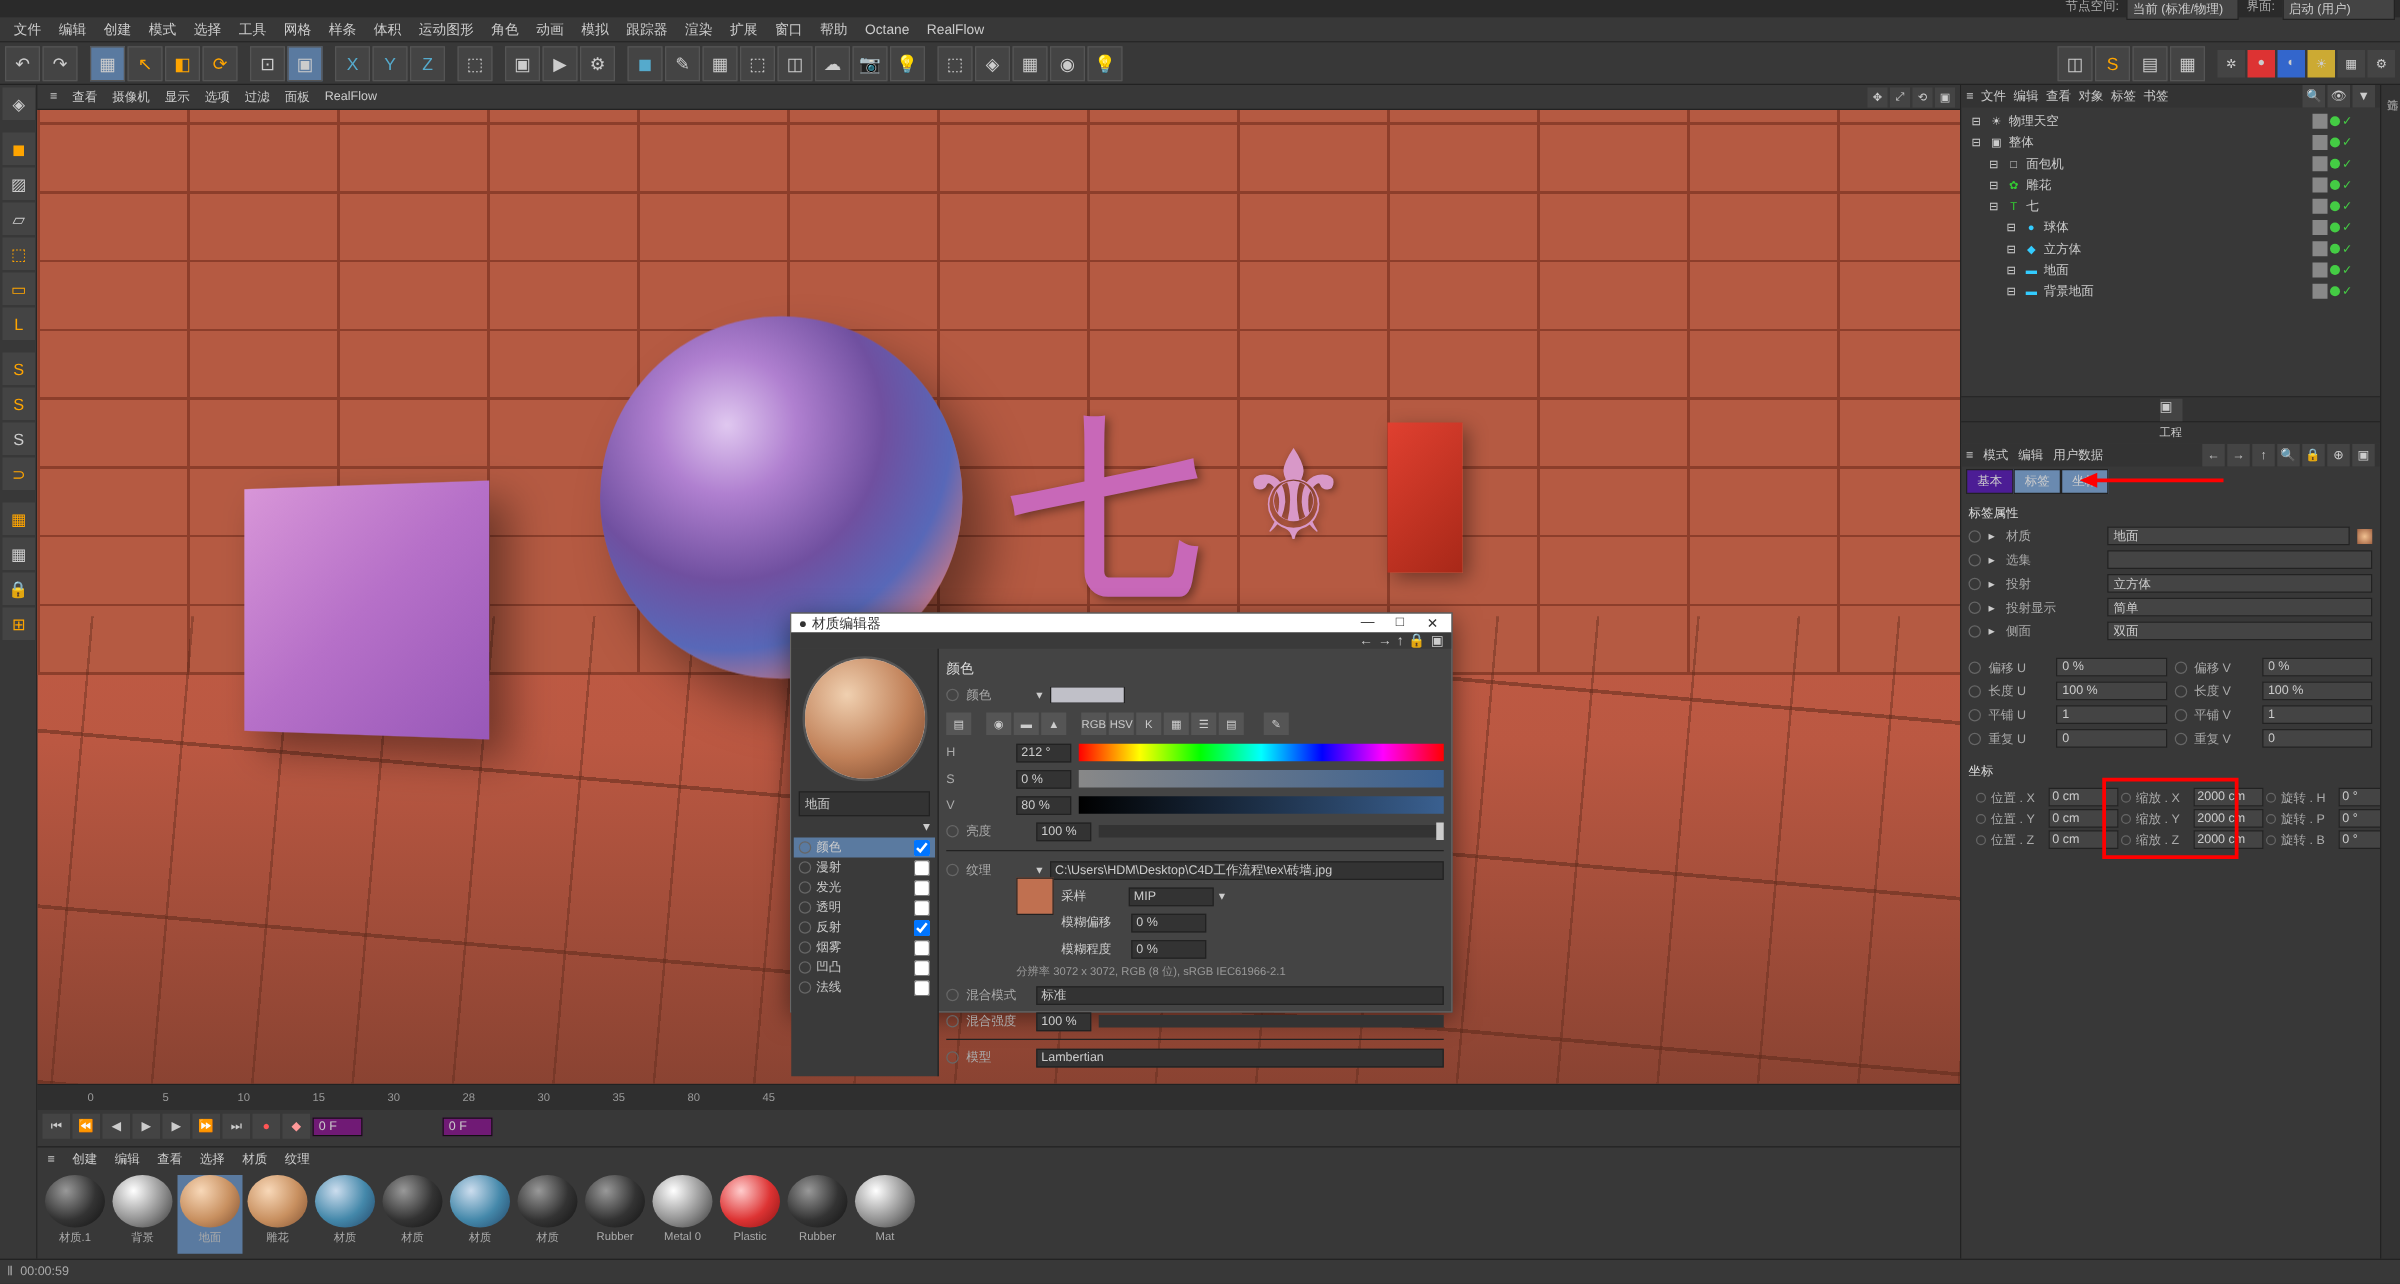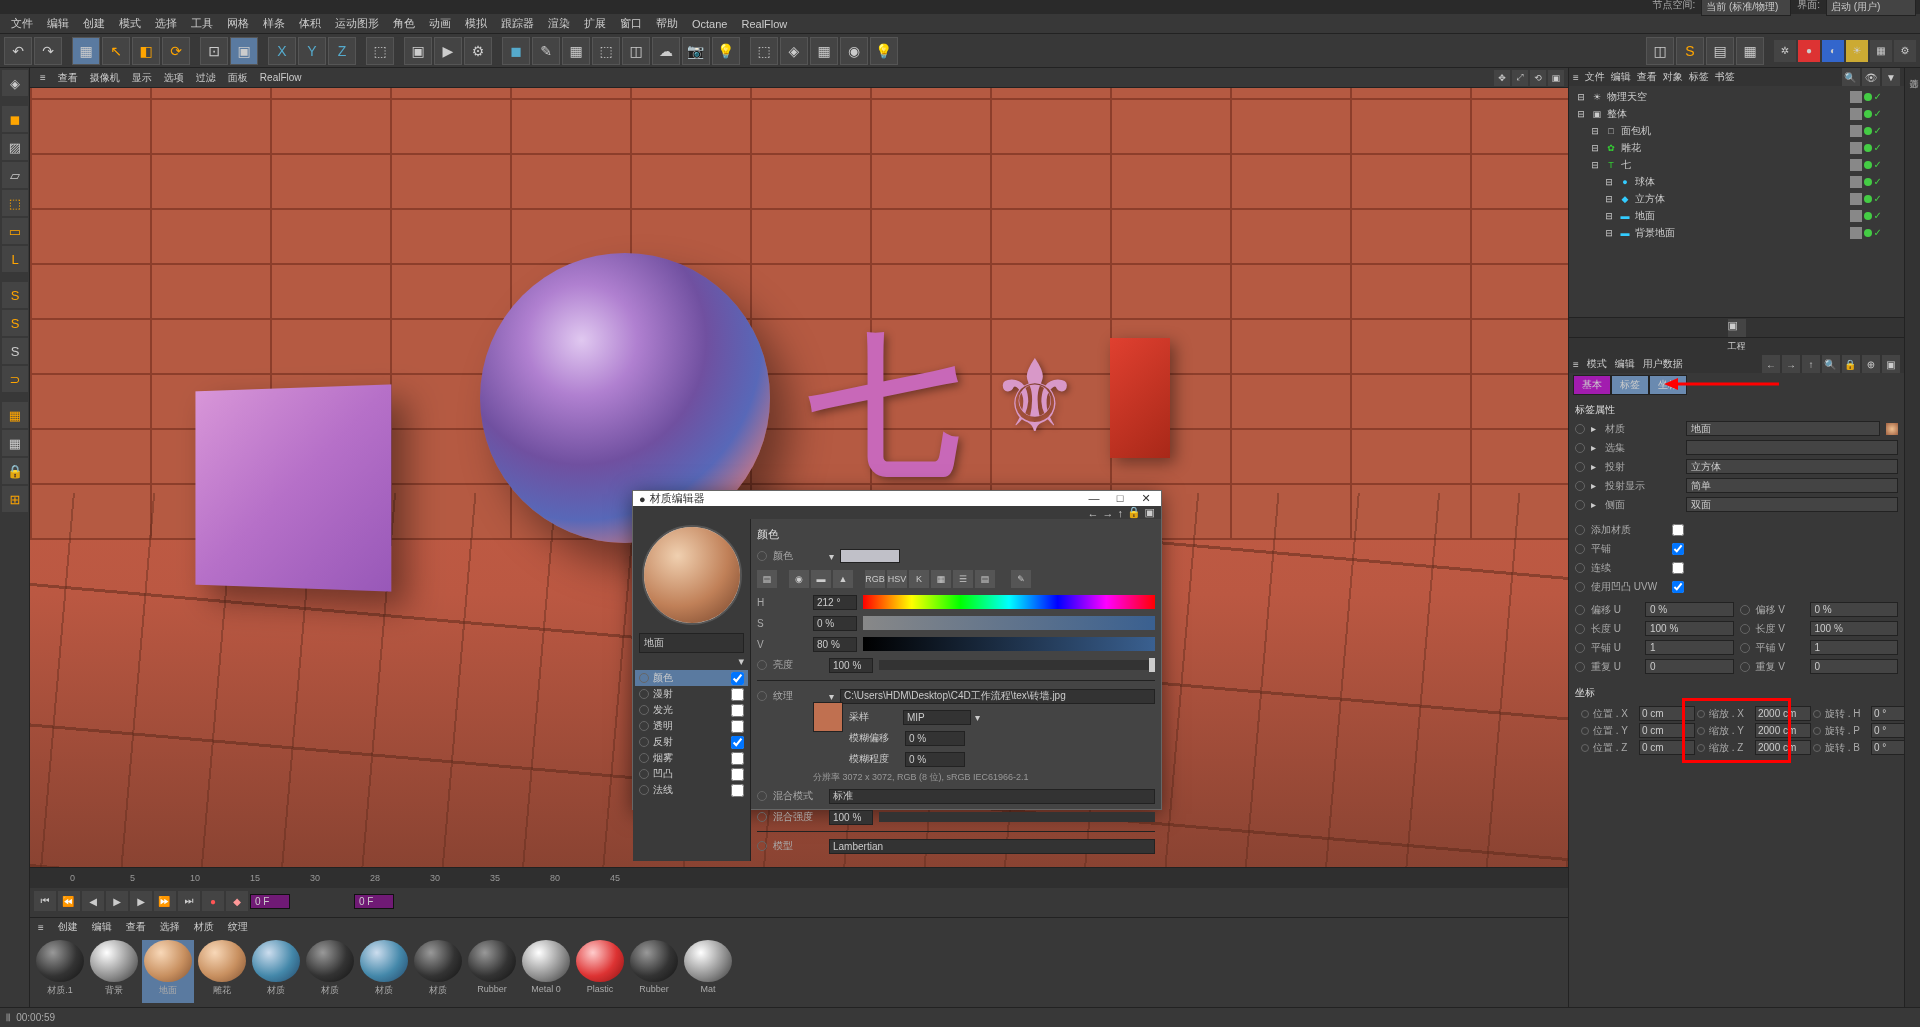--- a/index.html
+++ b/index.html
@@ -64,21 +64,21 @@
 .tree-icon{width:12px;height:12px;display:inline-flex;align-items:center;justify-content:center;font-size:9px}
 .tree-dots{margin-left:auto;display:flex;gap:2px;align-items:center;padding-right:20px}
 .dot{width:8px;height:8px;border-radius:50%}
 .dot.g{background:#4c4}
 .tag-sq{width:12px;height:12px;background:#888}
 .attr-panel{flex:1;display:flex;flex-direction:column;overflow-y:auto}
 .attr-head{height:18px;display:flex;align-items:center;padding:0 4px;gap:8px;background:#333}
 .attr-head span{font-size:10px;color:#ccc}
 .attr-title{padding:4px 6px;display:flex;align-items:center;gap:6px}
 .attr-tabs{display:flex;padding:2px 4px;gap:0}
-.attr-tab{padding:2px 8px;background:#a21caf;font-size:10px;border:1px solid #222}
+.attr-tab{padding:2px 8px;background:#4c1d95;font-size:10px;border:1px solid #222}
 .attr-tab.active{background:#6a8ab0}
 .attr-section{padding:4px 6px}
 .attr-section-title{font-size:10px;color:#ddd;padding:2px 0;font-weight:normal}
 .attr-row{display:flex;align-items:center;height:19px;gap:6px;font-size:10px}
 .attr-row .dot-c{width:10px;height:10px;border-radius:50%;border:1px solid #666}
 .attr-label{width:75px;color:#aaa}
 .attr-field{background:#444;border:1px solid #222;padding:1px 4px;color:#ccc;font-size:10px;flex:1;min-width:40px}
 .attr-check{width:12px;height:12px}
 .coords-grid{display:grid;grid-template-columns:1fr 1fr 1fr;gap:2px;padding:4px 6px}
 .coord-cell{display:flex;align-items:center;gap:4px;font-size:10px}
@@ -515,42 +515,20 @@
               <input class="attr-field" value="简单" style="">
             </div>
             <div class="attr-row">
               <span class="dot-c"></span>
               <span style="width:8px">▸</span>
               <span class="attr-label">侧面</span>
               <input class="attr-field" value="双面" style="">
             </div>
           </div>
         <div style="height:6px"></div>
-        <div id="tag-checks">
-            <div class="attr-row">
-              <span class="dot-c"></span>
-              <span class="attr-label">添加材质</span>
-              <input type="checkbox" class="attr-check" style="">
-            </div>
-            <div class="attr-row">
-              <span class="dot-c"></span>
-              <span class="attr-label">平铺</span>
-              <input type="checkbox" class="attr-check" checked="" style="">
-            </div>
-            <div class="attr-row">
-              <span class="dot-c"></span>
-              <span class="attr-label">连续</span>
-              <input type="checkbox" class="attr-check" style="">
-            </div>
-            <div class="attr-row">
-              <span class="dot-c"></span>
-              <span class="attr-label">使用凹凸 UVW</span>
-              <input type="checkbox" class="attr-check" checked="" style="">
-            </div>
-          </div>
         <div style="height:4px"></div>
         <div id="tag-uv">
             <div class="attr-row">
               <span class="dot-c"></span>
               <span class="attr-label" style="width:48px">偏移 U</span>
               <input class="attr-field" style="width: 48px;" value="0 %">
               <span class="dot-c"></span>
               <span class="attr-label" style="width:48px">偏移 V</span>
               <input class="attr-field" style="width: 48px;" value="0 %">
             </div>

